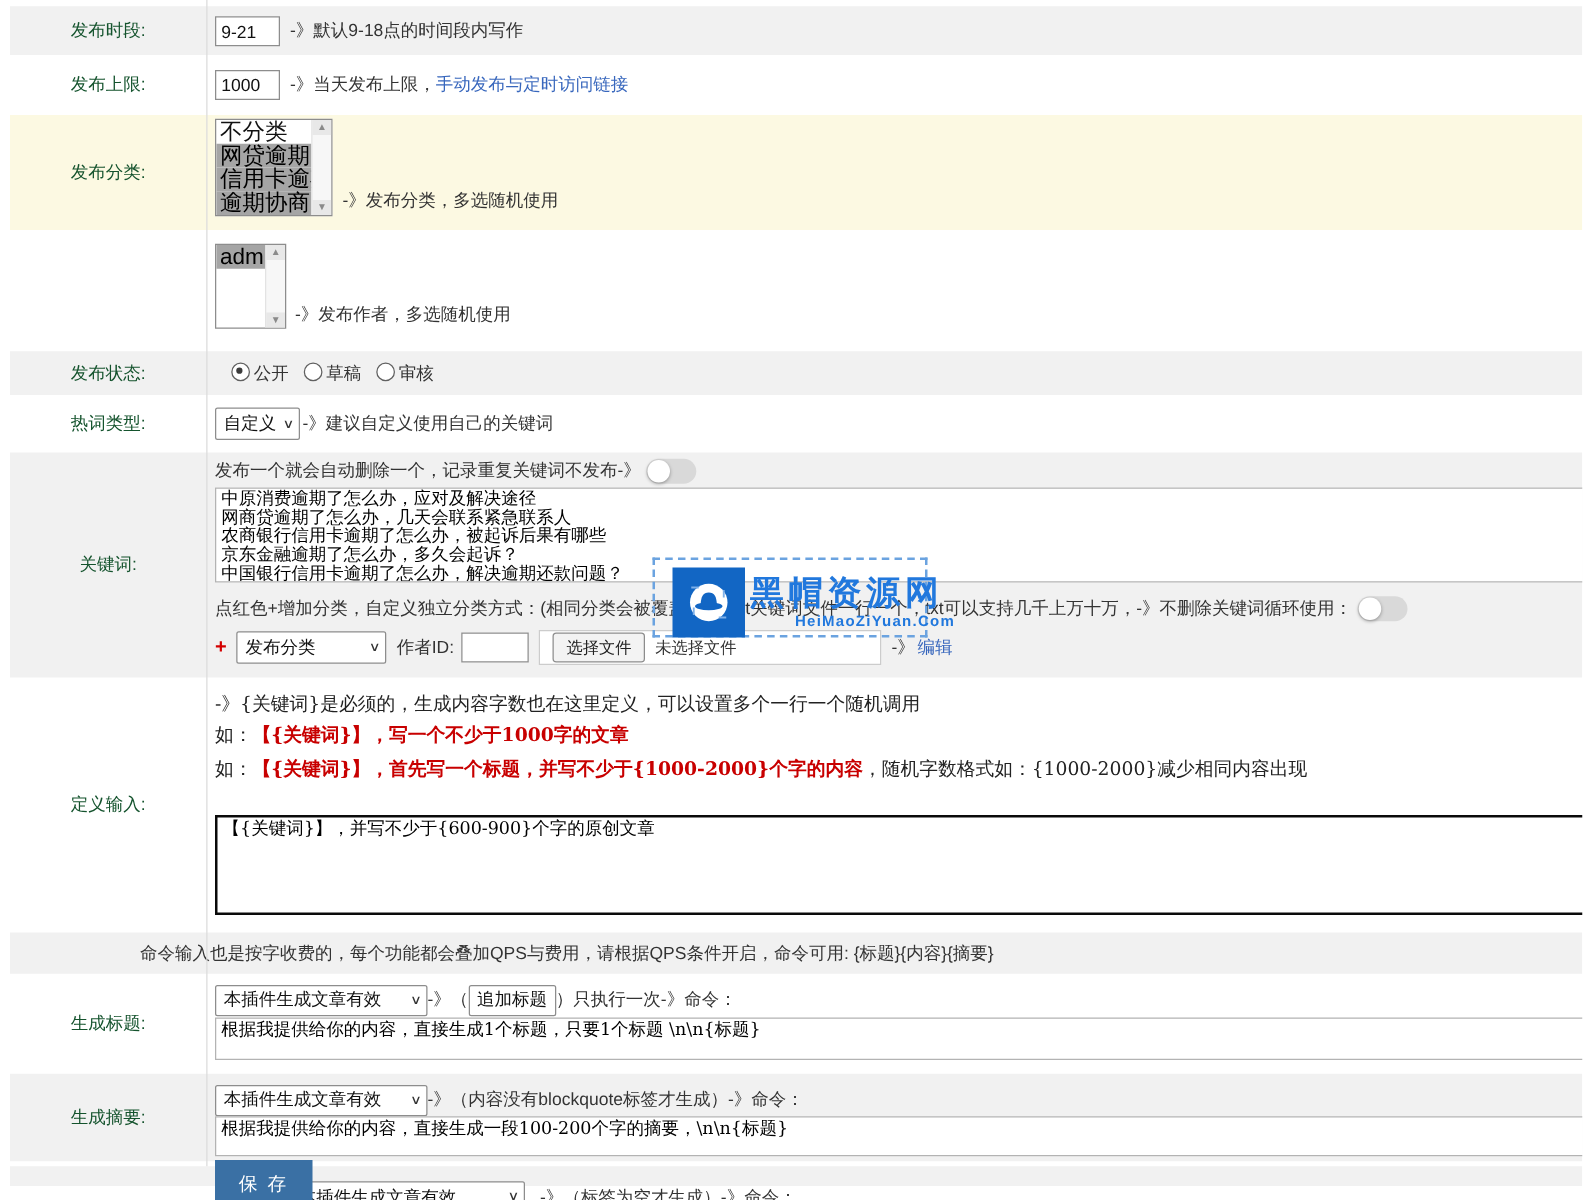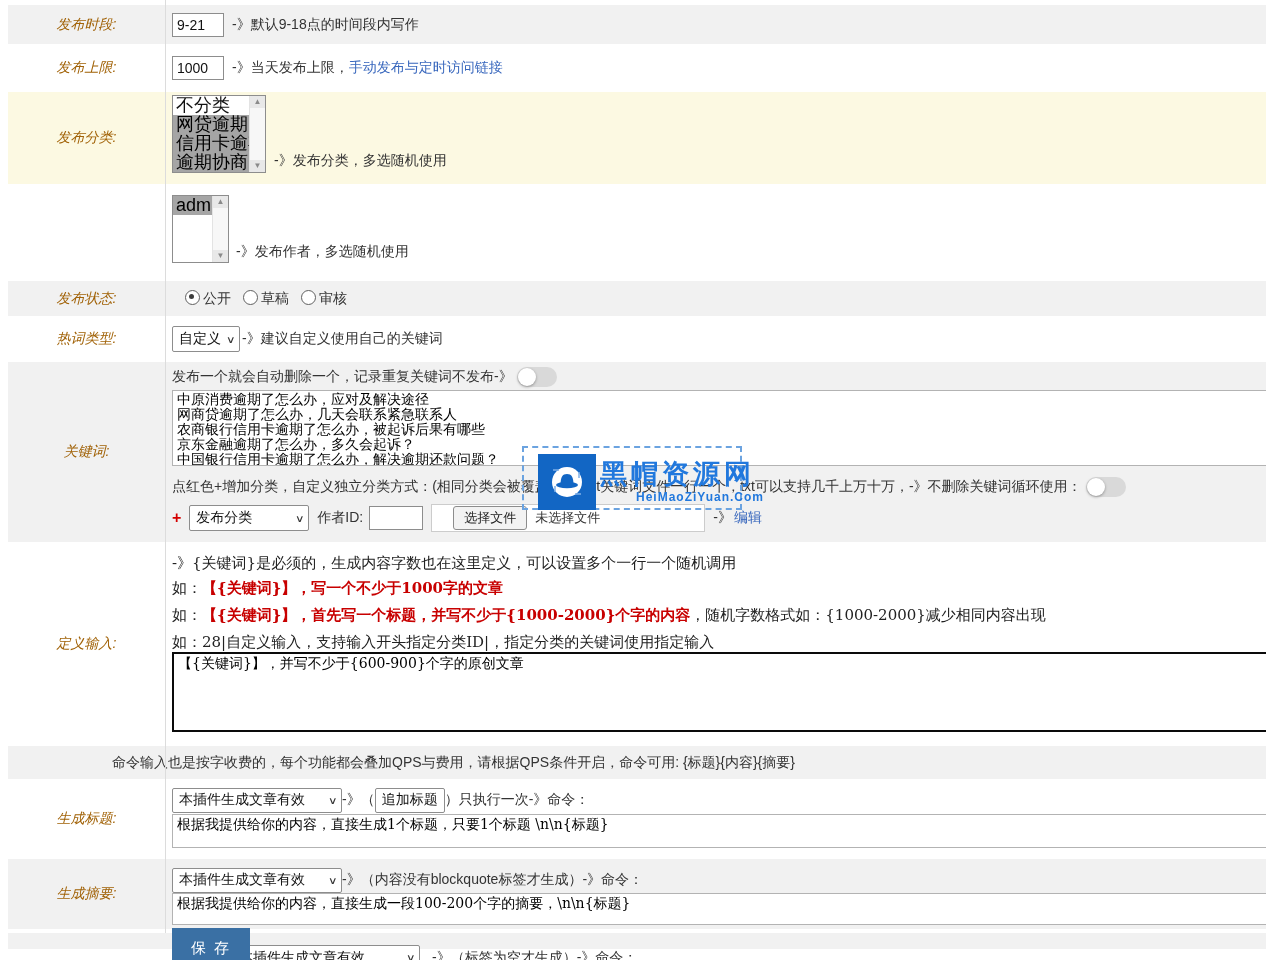--- a/index.html
+++ b/index.html
@@ -2,42 +2,42 @@
 <html><head>
 <meta charset="utf-8">
 <style>
   html,body{margin:0;padding:0;background:#fff;}
   body{font-family:"Liberation Sans","DejaVu Sans",sans-serif;font-size:14px;color:#333;}
   #screen{position:relative;width:1266px;height:960px;overflow:hidden;background:#fff;}
   .row{position:absolute;left:8px;width:1258px;}
   .gray{background:#f1f1f1;}
   .yellow{background:#fcf9e2;}
   .white{background:#ffffff;}
-  .lbl{position:absolute;left:0;top:0;bottom:0;width:157px;display:flex;align-items:center;justify-content:center;color:#a16207;font-style:italic;}
+  .lbl{position:absolute;left:0;top:0;bottom:0;width:157px;display:flex;align-items:center;justify-content:center;color:#14532d;}
   .flexline{display:flex;align-items:center;height:100%;}
   .inline{display:flex;align-items:center;position:absolute;}
   .ti{height:22px;border:1px solid #8d8d8d;font-size:14px;padding:0 4px;background:#fff;color:#111;box-sizing:content-box;font-family:"Liberation Sans",sans-serif;}
   .sel{display:inline-flex;align-items:center;justify-content:space-between;border:1px solid #8d8d8d;background:#fff;height:24px;padding:0 5px 0 6px;border-radius:2px;box-sizing:border-box;color:#111;white-space:nowrap;overflow:hidden;cursor:default;}
   .sel .arr{font-size:10px;color:#333;margin-left:6px;transform:scaleX(1.3);flex:0 0 auto;}
   .lb{border:1px solid #8d8d8d;background:#fff;position:absolute;box-sizing:border-box;overflow:hidden;}
   .lb .opt{height:19px;line-height:19px;padding:0 3px;font-size:18px;white-space:nowrap;color:#111;margin-right:15px;}
   .lb .opt.selected{background:#a5a5a5;color:#000;}
   .sbar{position:absolute;right:0;top:0;bottom:0;width:15px;background:#f7f7f7;border-left:1px solid #e3e3e3;display:flex;flex-direction:column;justify-content:space-between;}
   .sbar span{display:block;font-size:8px;color:#8a8a8a;text-align:center;background:#e8e8e8;padding:2px 0;line-height:8px;}
   .tg{width:40px;height:20px;border-radius:10px;background:#d9d9d9;position:relative;display:inline-block;flex:0 0 auto;cursor:pointer;}
   .tg::after{content:"";position:absolute;left:1px;top:1px;width:18px;height:18px;background:#fff;border-radius:50%;box-shadow:0 1px 3px rgba(0,0,0,.35);}
   .rd{display:inline-block;width:13px;height:13px;border:1px solid #606060;border-radius:50%;background:#fff;position:relative;margin-right:3px;vertical-align:-2px;cursor:pointer;}
   .rd.on::after{content:"";position:absolute;left:3px;top:3px;width:5px;height:5px;background:#3c3c3c;border-radius:50%;}
   .ta{position:absolute;border:1px solid #b3b3b3;background:#fff;font-family:"DejaVu Serif","Liberation Serif",serif;font-size:14px;line-height:15px;padding:1px 4px;resize:none;box-sizing:border-box;color:#000;overflow:hidden;}
   .ta.focus{border:2px solid #0a0a0a;}
   .lnk{color:#3867bd;cursor:pointer;text-decoration:none;}
   .red{color:#c80000;font-weight:bold;}
   .exline{position:absolute;left:164px;white-space:nowrap;font-family:"DejaVu Serif","Liberation Serif",serif;font-size:15px;color:#222;}
   .plus{color:#d40000;font-weight:bold;font-size:16px;cursor:pointer;}
-  .filebox{display:flex;align-items:center;width:274px;height:28px;background:#fff;border:1px solid #cccccc;box-sizing:border-box;padding-left:21px;}
+  .filebox{display:flex;align-items:center;width:274px;height:28px;background:#fff;border:1px solid #cccccc;box-sizing:border-box;padding-left:10px;}
   .filebtn{border:1px solid #8d8d8d;background:#f3f3f3;border-radius:3px;font-size:13px;padding:2px 10px;color:#222;cursor:pointer;white-space:nowrap;}
   .filestat{font-size:13px;color:#333;margin-left:8px;white-space:nowrap;}
   .wm{position:absolute;border:2px dashed #6ba3e0;pointer-events:none;box-sizing:border-box;}
   .wm .logo{position:absolute;left:14px;top:6px;width:58px;height:56px;background:#1266c4;display:flex;align-items:center;justify-content:center;}
   .wm .t1{position:absolute;left:76px;top:8px;font-size:27px;font-weight:bold;color:#2178dd;letter-spacing:4px;white-space:nowrap;}
   .wm .t2{position:absolute;left:112px;top:42px;font-size:12px;font-weight:bold;color:#2178dd;letter-spacing:1px;white-space:nowrap;}
   .savebtn{position:absolute;left:172px;top:928px;width:78px;height:40px;background:#3a70a4;color:#fff;border:none;font-size:15px;letter-spacing:2px;line-height:30px;text-align:center;cursor:pointer;font-family:"Liberation Sans",sans-serif;}
   .vline{position:absolute;left:165px;top:0;height:933px;width:1px;background:#dcdcdc;z-index:5;}
   .hint{white-space:nowrap;color:#333;}
   .nw{white-space:nowrap;}
@@ -162,21 +162,20 @@
 
   <div class="row white" style="top:546px;height:196px;">
     <div class="lbl">定义输入:</div>
     <div class="exline" style="top:8px;">-》{关键词}是必须的，生成内容字数也在这里定义，可以设置多个一行一个随机调用</div>
     <div class="exline" style="top:33px;">
       <span>如：</span><span class="red">【{关键词}】，写一个不少于1000字的文章</span>
     </div>
     <div class="exline" style="top:60px;">
       <span>如：</span><span class="red">【{关键词}】，首先写一个标题，并写不少于{1000-2000}个字的内容</span><span>，随机字数格式如：{1000-2000}减少相同内容出现</span>
     </div>
-    <div class="exline" style="top:87px;">如：28|自定义输入，支持输入开头指定分类ID|，指定分类的关键词使用指定输入</div>
     <textarea class="ta focus" style="left: 164px; top: 106px; width: 1110px; height: 80px; line-height: 17px;" spellcheck="false">【{关键词}】，并写不少于{600-900}个字的原创文章</textarea>
   </div>
 
   <div class="row gray" style="top:746px;height:33px;">
     <div class="flexline" style="padding-left:104px;">
       <span class="hint">命令输入也是按字收费的，每个功能都会叠加QPS与费用，请根据QPS条件开启，命令可用: {标题}{内容}{摘要}</span>
     </div>
   </div>
 
   <div class="row white" style="top:783px;height:72px;">

